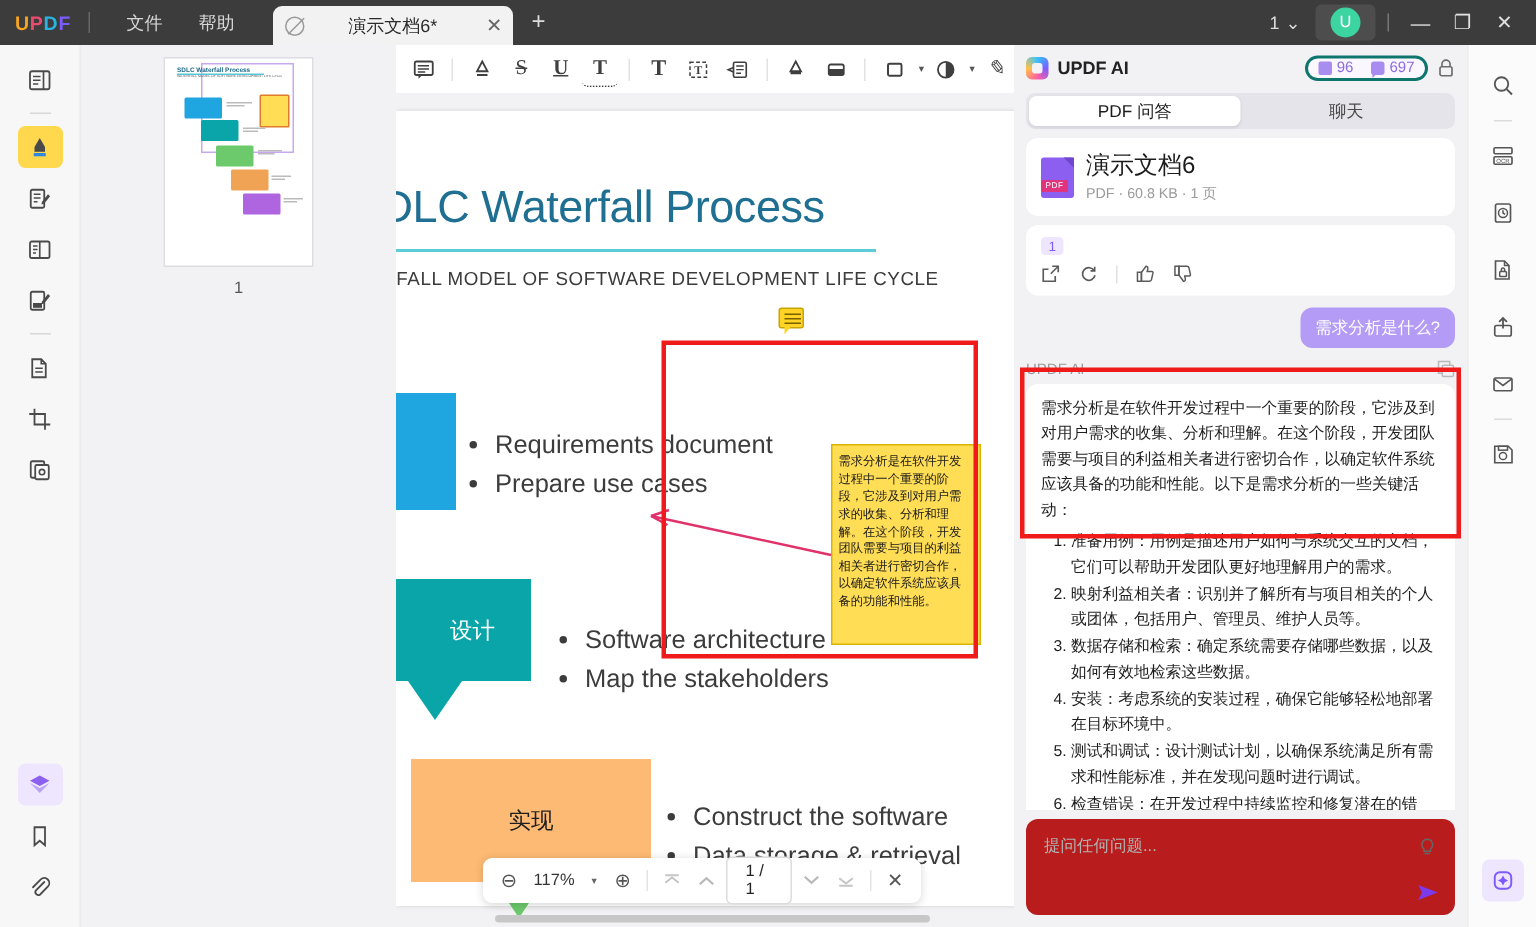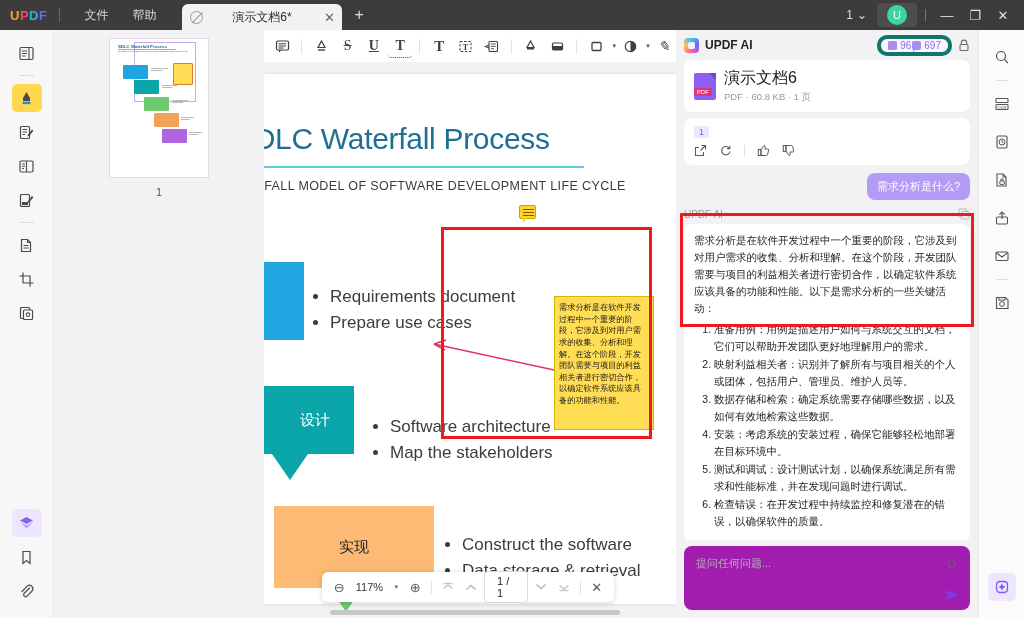--- a/index.html
+++ b/index.html
@@ -130,21 +130,21 @@
   
   .aipanel{
     position:absolute; left:676px; top:30px; width:302px; height:588px;
     background:#f2f2f5; display:flex; flex-direction:column;
   }
   .aihead{height:30px;display:flex;align-items:center;padding:0 8px;background:#f2f2f5;}
   .ailogo{width:15px;height:15px;border-radius:4px;
     background:conic-gradient(#34c3ff,#7c5cff,#ff5fa2,#ffc24b,#34c3ff);position:relative;margin-right:6px;}
   .ailogo::after{content:"";position:absolute;inset:4px;background:#f2f2f5;border-radius:2px;}
   .aititle{font-size:12px;font-weight:bold;color:#222;}
-  .badges{margin-left:auto;display:flex;align-items:center;gap:1px;border:4px solid #0f766e;border-radius:10px;padding:1px 7px;background:#faf7ff;}
+  .badges{margin-left:auto;display:flex;align-items:center;gap:12px;border:2px solid #0f766e;border-radius:10px;padding:1px 7px;background:#faf7ff;}
   .badge{display:flex;align-items:center;gap:3px;font-size:10px;color:#8b6ce0;}
   .bico{width:9px;height:9px;background:#a98cf0;border-radius:1.5px;}
   .bico.chat{border-radius:2px;position:relative;}
   .bico.chat::after{content:"";position:absolute;left:1px;top:8px;border-left:3px solid #a98cf0;border-bottom:3px solid transparent;}
   .lockico{margin-left:6px;color:#6b6b6b;font-size:11px;cursor:pointer;}
 
   .aitabs{margin:2px 8px 6px;height:24px;background:#e4e4ea;border-radius:6px;display:flex;padding:2px;}
   .aitab{flex:1;display:flex;align-items:center;justify-content:center;font-size:11.5px;color:#4a4a4a;border-radius:5px;cursor:pointer;}
   .aitab.active{background:#fff;color:#1b1b1b;box-shadow:0 1px 2px rgba(0,0,0,.08);}
 
@@ -166,21 +166,21 @@
   .userbubble{background:#b49bf5;color:#fff;font-size:11px;border-radius:8px;padding:6px 10px;max-width:200px;}
   .ailabelrow{display:flex;align-items:center;margin-top:8px;}
   .ailabel{font-size:10px;color:#9b9b9b;}
   .copyico{margin-left:auto;color:#b9b9b9;font-size:11px;cursor:pointer;}
   .airesp{background:#fff;border-radius:8px;margin-top:4px;padding:8px 10px;font-size:10.5px;line-height:1.62;color:#1e1e1e;}
   .airesp ol{margin:4px 0 4px 20px;}
   .airesp li{margin-bottom:1px;}
 
   .aired-overlay{position:absolute;left:4px;top:153px;width:294px;height:114px;border:3px solid #ef1b1b;pointer-events:none;z-index:30;}
 
-  .aiinput{margin:6px 8px 8px;background:#a21caf;border-radius:8px;height:64px;position:relative;padding:10px 12px;}
+  .aiinput{margin:6px 8px 8px;background:#b91c1c;border-radius:8px;height:64px;position:relative;padding:10px 12px;}
   .aiph{font-size:11px;color:#b3b3b3;}
   .bulbico{position:absolute;right:12px;top:12px;color:#666;font-size:13px;cursor:pointer;}
   .sendico{position:absolute;right:10px;bottom:8px;color:#7c3aed;font-size:16px;cursor:pointer;}
 
   
   .rightrail{
     position:absolute; left:978px; top:30px; width:46px; height:588px;
     background:#fbfbfb; display:flex; flex-direction:column; align-items:center; padding-top:8px;
     border-left:1px solid #ececec;
   }
@@ -510,20 +510,24 @@
         </div>
       </div>
       <div class="lockico">
         <svg width="12" height="13" viewBox="0 0 12 13">
             <path d="M3.3 5.5 V3.8 a2.7 2.7 0 0 1 5.4 0 V5.5" fill="none" stroke="#6b6b6b" stroke-width="1.1"></path>
             <rect x="2" y="5.5" width="8" height="6" rx="1.2" fill="none" stroke="#6b6b6b" stroke-width="1.1"></rect>
           </svg>
       </div>
     </div>
 
+    <div class="aitabs">
+      <div class="aitab active">PDF 问答</div>
+      <div class="aitab">聊天</div>
+    </div>
 
     <div class="aibody">
       <div class="filecard">
         <div class="pdficon">
             <i>PDF</i>
           </div>
         <div>
           <div class="fname">演示文档6</div>
           <div class="fmeta">PDF · 60.8 KB · 1 页</div>
         </div>

